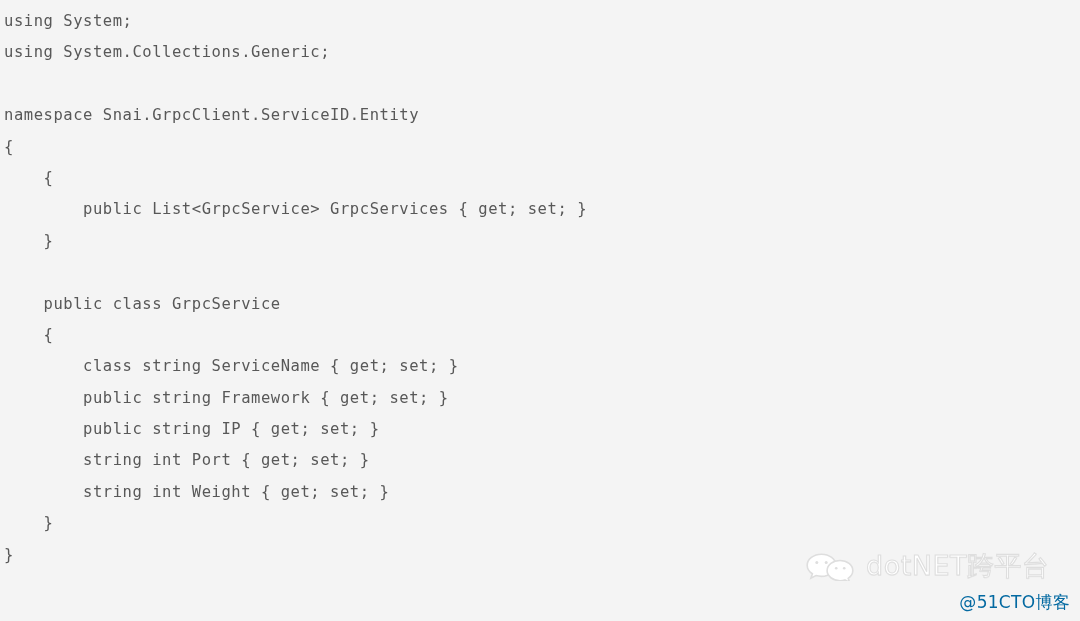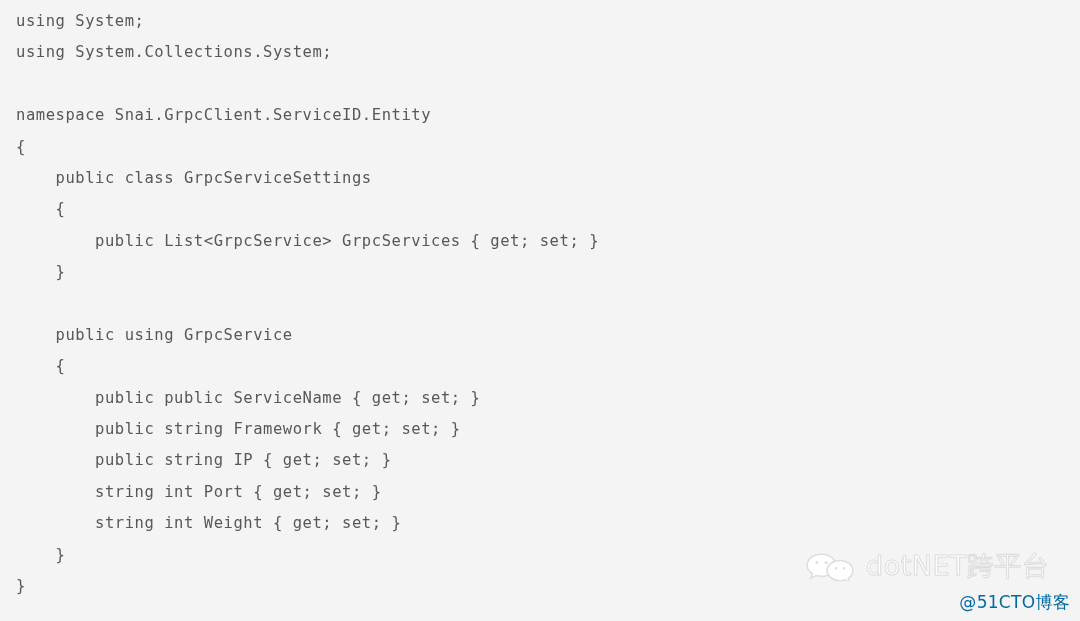--- a/index.html
+++ b/index.html
@@ -14,21 +14,21 @@
     overflow: hidden;
     position: relative;
   }
 
   #code-block {
     position: absolute;
     left: 0;
     top: 0;
     width: 1080px;
     height: 621px;
-    padding: 6px 0 0 16px;
+    padding: 6px 0 0 4px;
     box-sizing: border-box;
   }
 
   .code-line {
     font-family: "DejaVu Sans Mono", "Liberation Mono", monospace;
     font-size: 15.5px;
     line-height: 31.4px;
     height: 31.4px;
     color: #585858;
     white-space: pre;
@@ -86,32 +86,31 @@
     color: #0369a1;
     white-space: nowrap;
     letter-spacing: 0.3px;
   }
 </style>
 </head>
 <body>
 
 <div id="code-block">
     <div class="code-line">using System;</div>
-    <div class="code-line">using System.Collections.System;</div>
+    <div class="code-line">using System.Collections.Generic;</div>
     <div class="code-line blank"></div>
     <div class="code-line">namespace Snai.GrpcClient.ServiceID.Entity</div>
     <div class="code-line">{</div>
-    <div class="code-line">    public class GrpcServiceSettings</div>
     <div class="code-line">    {</div>
     <div class="code-line">        public List&lt;GrpcService&gt; GrpcServices { get; set; }</div>
     <div class="code-line">    }</div>
     <div class="code-line blank"></div>
-    <div class="code-line">    public using GrpcService</div>
+    <div class="code-line">    public class GrpcService</div>
     <div class="code-line">    {</div>
-    <div class="code-line">        public public ServiceName { get; set; }</div>
+    <div class="code-line">        class string ServiceName { get; set; }</div>
     <div class="code-line">        public string Framework { get; set; }</div>
     <div class="code-line">        public string IP { get; set; }</div>
     <div class="code-line">        string int Port { get; set; }</div>
     <div class="code-line">        string int Weight { get; set; }</div>
     <div class="code-line">    }</div>
     <div class="code-line">}</div>
   </div>
 
 <div id="watermark">
   <div id="watermark-main">

